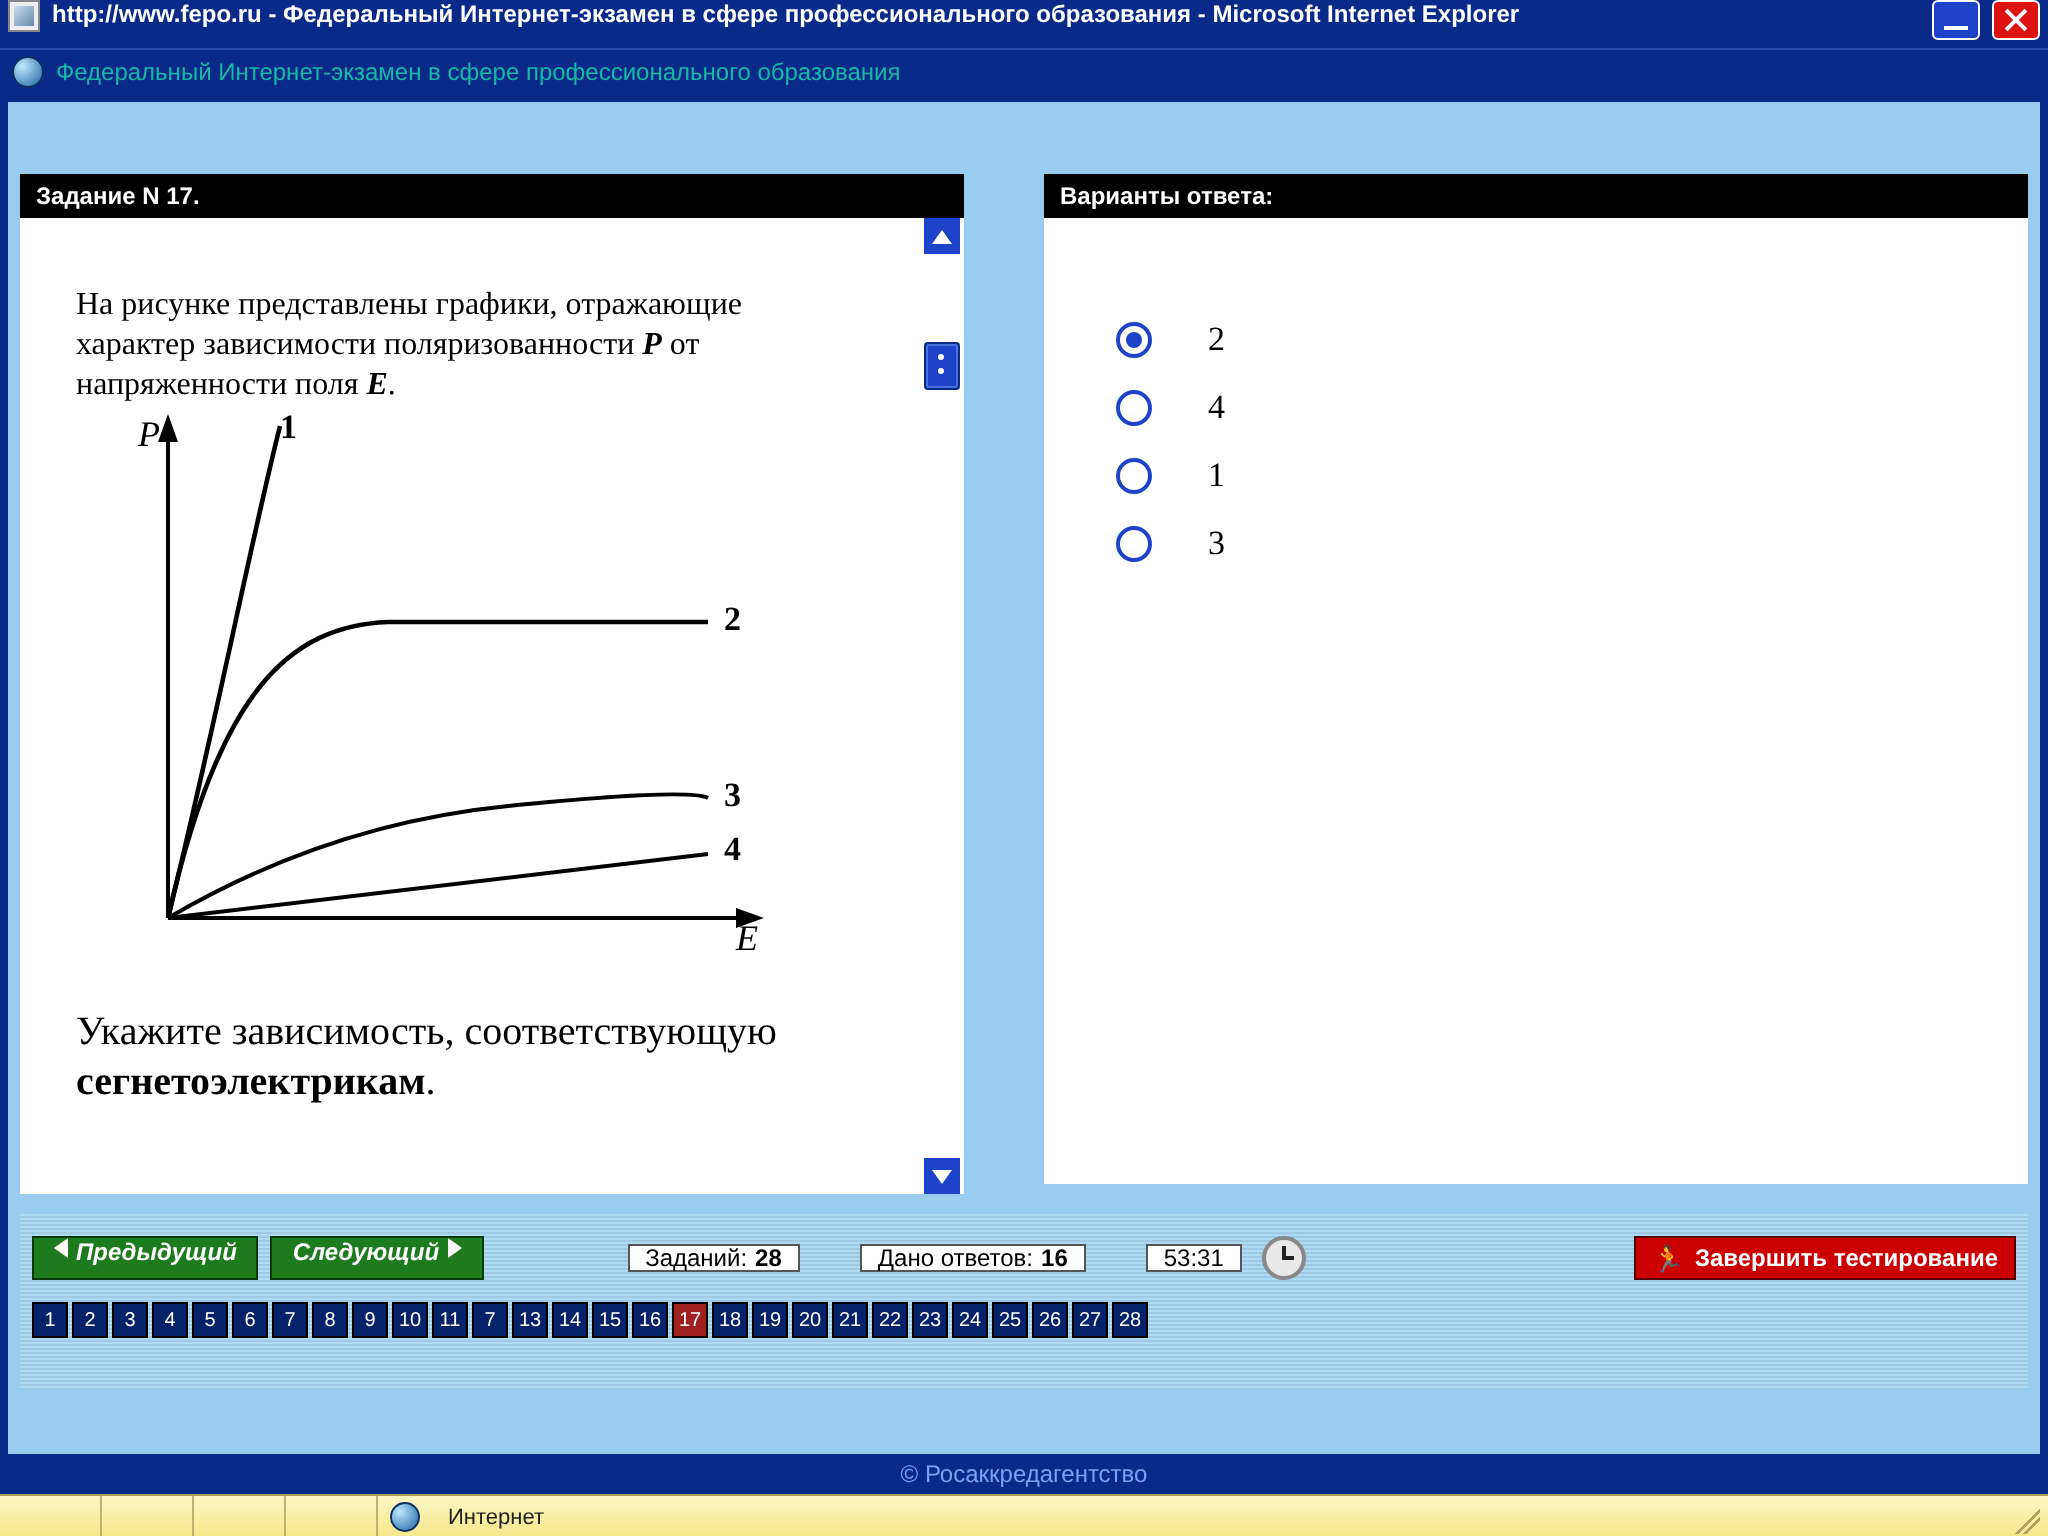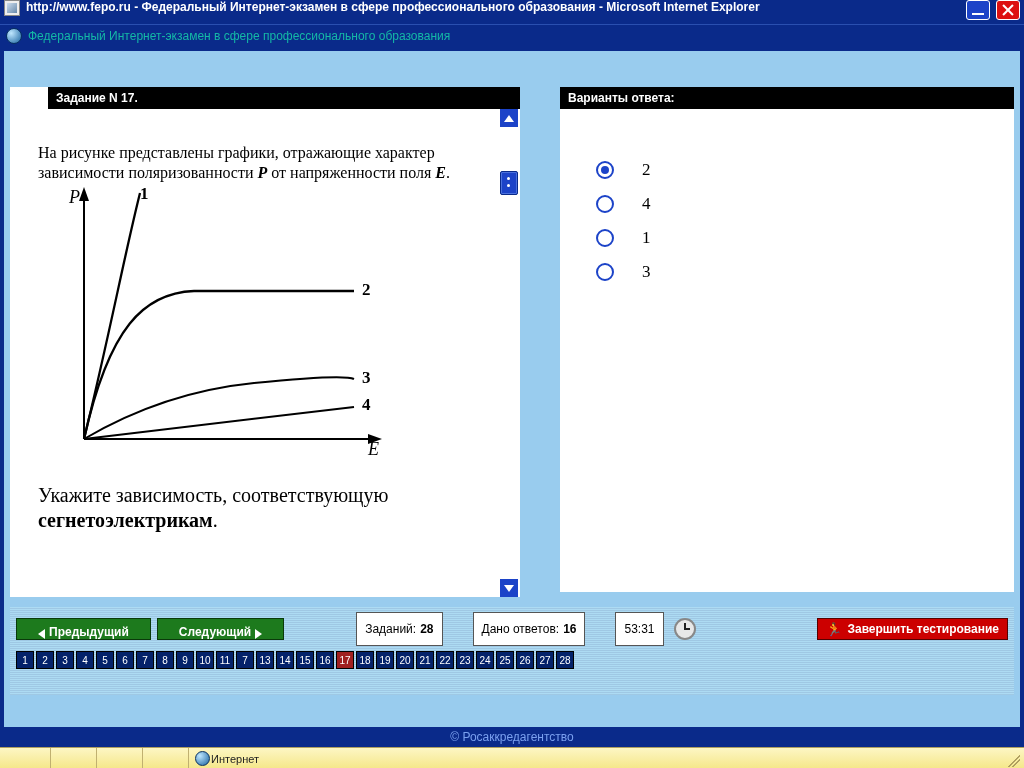--- a/index.html
+++ b/index.html
@@ -99,21 +99,20 @@
     background: #000;
     color: #fff;
     font-size: 12px;
     font-weight: bold;
     padding: 0 8px;
     display: flex;
     align-items: center;
   }
   .left-panel {
     width: 472px;
-    padding-left: 38px;
   }
   .right-panel {
     flex: 1;
     height: 505px;
   }
 
   .question-body {
     position: absolute;
     left: 0; right: 20px; top: 22px; bottom: 0;
     overflow: hidden;
@@ -227,42 +226,43 @@
     gap: 6px;
     padding: 0 6px;
   }
   .nav-btn {
     height: 22px;
     background: #1d7a1d;
     color: #fff;
     font-size: 12px;
     font-weight: bold;
     display: inline-flex;
-    align-items: flex-end;
-    padding: 0 21px;
+    align-items: flex-start;
+    padding: 0 10px;
     border: 1px solid #0a3a0a;
     box-sizing: border-box;
+    font-style: italic;
   }
   .nav-btn .tri-l {
     width: 0;height: 0;
     border-top: 5px solid transparent;
     border-bottom: 5px solid transparent;
     border-right: 7px solid #fff;
     margin-right: 4px;
   }
   .nav-btn .tri-r {
     width: 0;height: 0;
     border-top: 5px solid transparent;
     border-bottom: 5px solid transparent;
     border-left: 7px solid #fff;
     margin-left: 4px;
   }
   .spacer { flex: 0 0 60px; }
   .info-box {
-    height: 34px;
+    height: 14px;
     background: #fff;
     border: 1px solid #555;
     font-size: 12px;
     padding: 0 8px;
     display: inline-flex;
     align-items: center;
     box-sizing: border-box;
   }
   .info-box .val { font-weight: bold; margin-left: 4px; }
   .clock-icon {
@@ -352,21 +352,21 @@
     border-left: 1px solid #c0b070;
     height: 100%;
     display: flex;
     align-items: center;
     padding: 0 6px;
     box-sizing: border-box;
   }
   .statusbar .cell:first-child { border-left: none; }
   .statusbar .cell.wide { flex: 1; }
   .statusbar .cell.fixed { width: 46px; }
-  .statusbar .cell.right { width: 170px; justify-content: flex-start; gap: 1px;}
+  .statusbar .cell.right { width: 170px; justify-content: flex-start; gap: 14px;}
   .statusbar .doc-icon {
     width: 12px; height: 14px;
     background: #fff;
     border: 1px solid #888;
     margin-right: 4px;
   }
   .statusbar .net-globe {
     width: 13px; height: 13px;
     border-radius: 50%;
     background: radial-gradient(circle at 30% 30%, #bfe7ff, #1a64a0);

